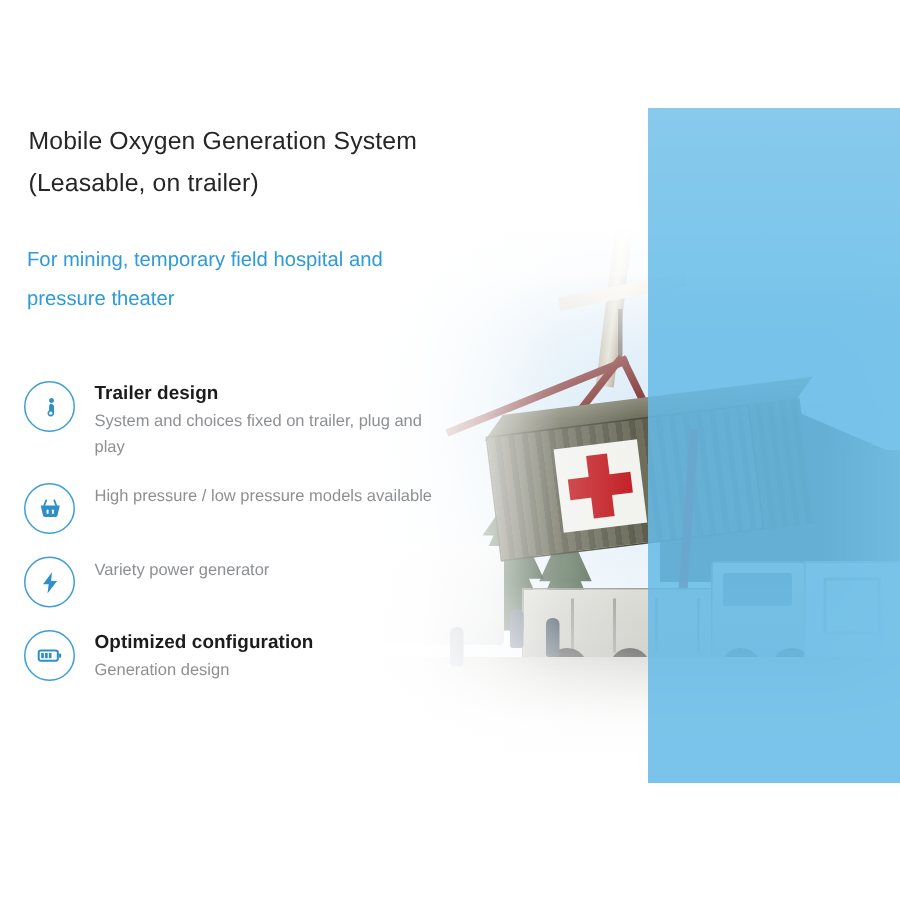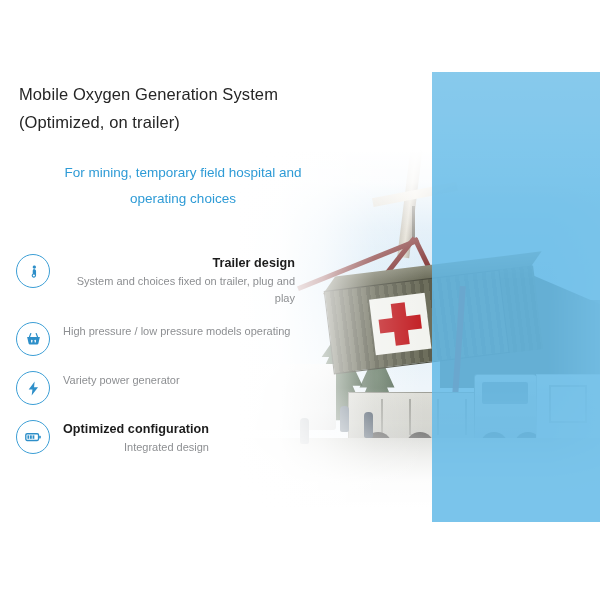--- a/index.html
+++ b/index.html
@@ -316,31 +316,29 @@
   .headline .ln { display: block; }
 
   .subhead {
     position: absolute;
     left: 18px;
     top: 160px;
     width: 330px;
     font-size: 13.5px;
     line-height: 26px;
     color: #2e9bd6;
-    text-align: center;
   }
   .subhead .ln { display: block; }
 
   
   .features {
     position: absolute;
     left: 16px;
     top: 252px;
     width: 286px;
-    text-align: right;
   }
   .feature {
     position: relative;
     display: flex;
     align-items: flex-start;
     margin-bottom: 13px;
   }
   .feature:last-child { margin-bottom: 0; }
 
   .f-icon {
@@ -434,26 +432,26 @@
     <div class="worker b"></div>
     <div class="worker c"></div>
 
     <div class="photo-fade"></div>
   </div>
 
   <div class="blue-panel" style="--accent: #65bbe8;"></div>
 
   <div class="headline" style="color: rgb(38, 38, 38);">
     <span class="ln">Mobile Oxygen Generation System</span>
-    <span class="ln">(Optimized, on trailer)</span>
+    <span class="ln">(Leasable, on trailer)</span>
   </div>
 
   <div class="subhead" style="color: rgb(46, 155, 214);">
     <span class="ln">For mining, temporary field hospital and</span>
-    <span class="ln">operating choices</span>
+    <span class="ln">pressure theater</span>
   </div>
 
   <div class="features">
 
     <div class="feature">
       <span class="f-icon">
         <svg width="17" height="17" viewBox="0 0 24 24" aria-hidden="true">
           <path d="M13.2 3.4c1.3 0 2.3 1 2.3 2.3s-1 2.3-2.3 2.3-2.3-1-2.3-2.3 1-2.3 2.3-2.3z" fill="#2e8fc9"></path>
           <path d="M12.6 8.6c1.7 0 3 1.4 3 3v6.1c0 1.7-1.4 3.1-3.1 3.1s-3.1-1.4-3.1-3.1c0-1.1.6-2.1 1.5-2.6V11.6c0-1.6 .7-3 1.7-3z" fill="#2e8fc9"></path>
           <circle cx="12.5" cy="17.6" r="1.5" fill="#ffffff"></circle>
@@ -468,21 +466,21 @@
     <div class="feature">
       <span class="f-icon">
         <svg width="17" height="17" viewBox="0 0 24 24" aria-hidden="true">
           <path d="M3 8.5h18l-2.1 9.2a2 2 0 0 1-2 1.5H7.1a2 2 0 0 1-2-1.5L3 8.5z" fill="#2e8fc9"></path>
           <path d="M8.2 3.6 6.4 8.2M15.8 3.6l1.8 4.6" stroke="#2e8fc9" stroke-width="1.7" fill="none" stroke-linecap="round"></path>
           <rect x="8.6" y="12.2" width="1.8" height="4.2" rx=".8" fill="#ffffff"></rect>
           <rect x="13.6" y="12.2" width="1.8" height="4.2" rx=".8" fill="#ffffff"></rect>
         </svg>
       </span>
       <span class="f-text">
-        <span class="f-desc" style="display:block">High pressure / low pressure models operating</span>
+        <span class="f-desc" style="display:block">High pressure / low pressure models available</span>
       </span>
     </div>
 
     <div class="feature">
       <span class="f-icon">
         <svg width="17" height="17" viewBox="0 0 24 24" aria-hidden="true">
           <path d="M13.6 2 5.2 13.3h5.3L9.4 22l9-11.6h-5.6L13.6 2z" fill="#2e8fc9"></path>
         </svg>
       </span>
       <span class="f-text">
@@ -495,18 +493,18 @@
         <svg width="18" height="18" viewBox="0 0 24 24" aria-hidden="true">
           <rect x="2.4" y="7.6" width="17" height="9" rx="1.8" fill="none" stroke="#2e8fc9" stroke-width="1.8"></rect>
           <rect x="20.2" y="10.3" width="2.2" height="3.6" rx=".8" fill="#2e8fc9"></rect>
           <rect x="4.6" y="9.8" width="2.4" height="4.6" fill="#2e8fc9"></rect>
           <rect x="8.0" y="9.8" width="2.4" height="4.6" fill="#2e8fc9"></rect>
           <rect x="11.4" y="9.8" width="2.4" height="4.6" fill="#2e8fc9"></rect>
         </svg>
       </span>
       <span class="f-text">
         <span class="f-title">Optimized configuration</span>
-        <span class="f-desc" style="display:block">Integrated design</span>
+        <span class="f-desc" style="display:block">Generation design</span>
       </span>
     </div>
 
   </div>
 </div>
 
 </body></html>

